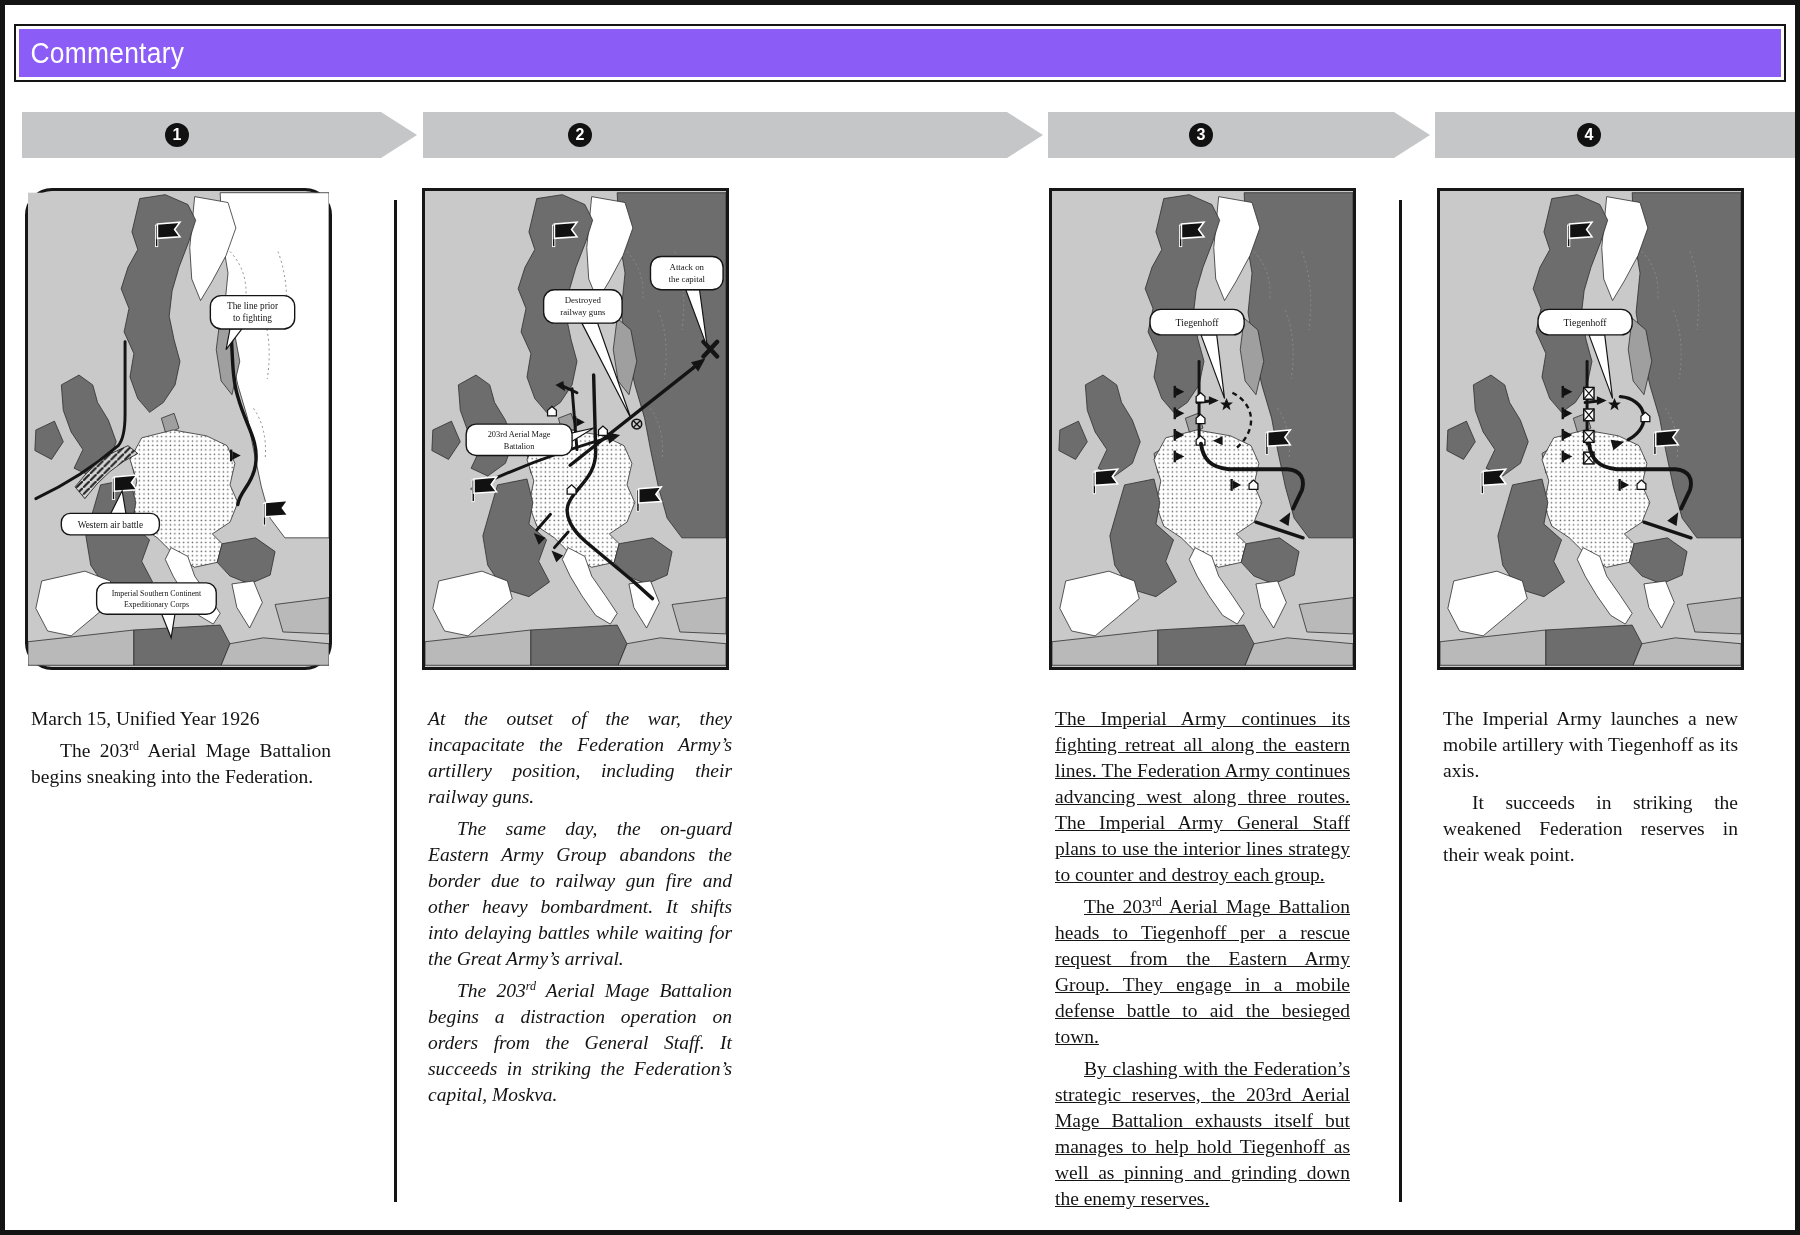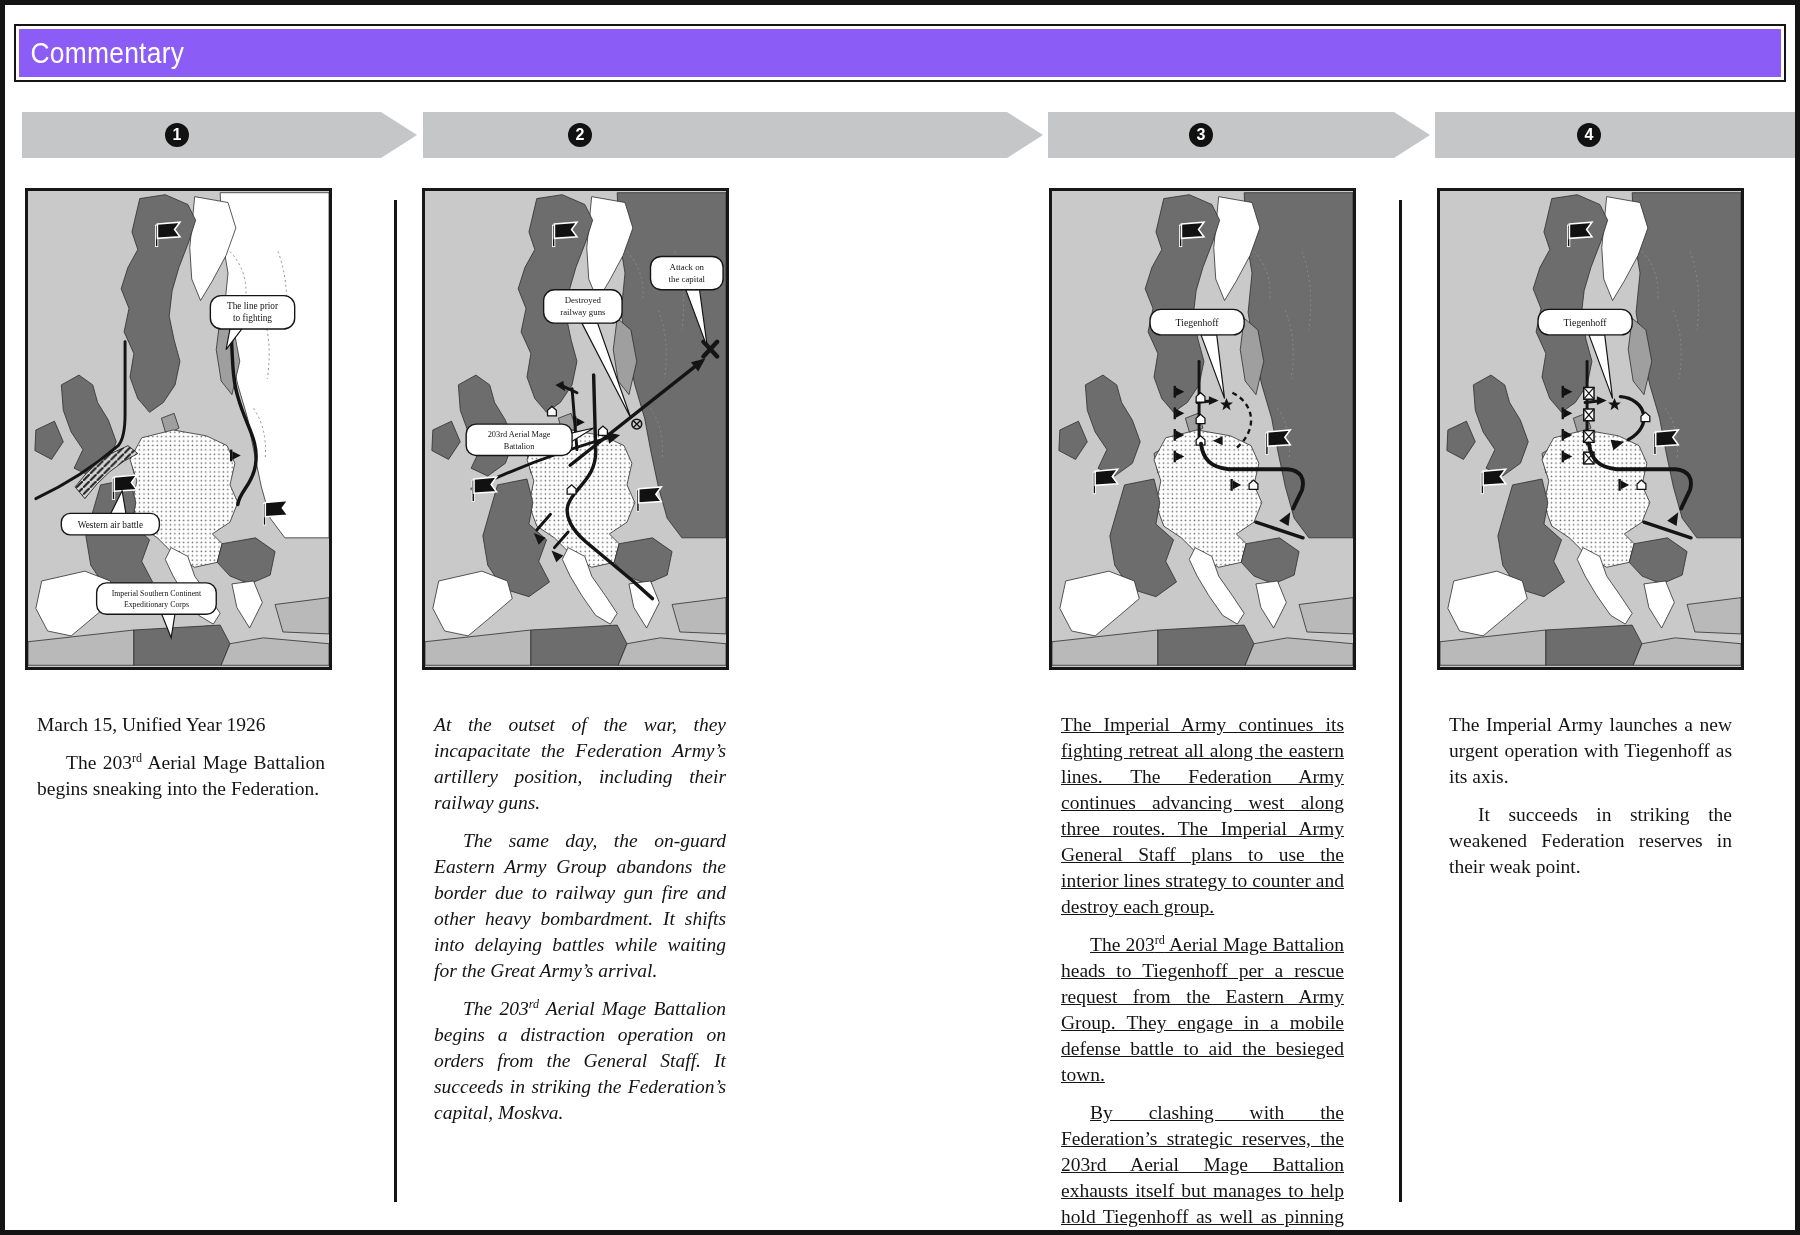--- a/index.html
+++ b/index.html
@@ -29,21 +29,21 @@
   }
   
   .map-box{position:absolute;top:188px;width:307px;height:482px;box-sizing:border-box;border:3px solid #161616;background:#c9c9c9;text-align:center;}
   .map-box svg{display:block;width:100%;height:100%;}
   .m-white{--east-fill:#ffffff;}
   .m-dark{--east-fill:#6d6d6d;}
   
   .vdiv{position:absolute;top:200px;height:1002px;width:3px;background:#141414;}
   
   .coltext{position:absolute;top:700px;font-size:19.5px;line-height:26px;text-align:justify;color:#141414;}
-  .coltext p{margin:12px;}
+  .coltext p{margin:6px;}
   .coltext p.indent{text-indent:29px;}
   .col-heading{margin:0 0 27px 0;text-align:left;}
   sup{font-size:.62em;line-height:0;vertical-align:super;letter-spacing:0;}
   
   .landline{stroke:#2b2b2b;stroke-width:.8;}
   .bubble-rect{fill:#fff;stroke:#141414;stroke-width:1.4;}
   .bubble-text{fill:#141414;font-family:"Liberation Serif",serif;}
   .front{stroke:#141414;fill:none;stroke-linecap:round;stroke-linejoin:round;}
   .ah{fill:#141414;}
   .hid{position:absolute;width:0;height:0;overflow:hidden;}
@@ -120,21 +120,21 @@
 <div class="banner tip" style="left:1048px;width:382px;"></div>
 <div class="banner" style="left:1435px;width:360px;"></div>
 <div class="stepnum" style="left:165px;">1</div>
 <div class="stepnum" style="left:568px;">2</div>
 <div class="stepnum" style="left:1189px;">3</div>
 <div class="stepnum" style="left:1577px;">4</div>
 
 <div class="vdiv" style="left:394px;"></div>
 <div class="vdiv" style="left:1399px;"></div>
 
-<div class="map-box" style="left:25px;">
+<div class="map-box" style="left:25px;border-radius:27px;">
   <svg class="m-white" viewBox="0 0 307 482">
     <use href="#basemap"></use>
     <g>
       <path class="front" stroke-width="3" d="M8,312 Q55,290 92,258 Q99,250 99,226 L99,152"></path>
       <path d="M48,300 Q70,270 102,258 L112,266 Q82,280 58,312 Z" fill="url(#hatch)" stroke="#141414" stroke-width="0.8"></path>
     </g>
     <g>
       <path class="front" stroke-width="3.5" d="M204,112 C210,150 206,182 214,208 C222,238 236,252 232,278 C229,298 216,304 214,318"></path>
     </g>
     <use href="#poleunit" x="206" y="262"></use>
@@ -305,15 +305,15 @@
   <p class="indent">The 203<sup>rd</sup> Aerial Mage Battalion begins a distraction operation on orders from the General Staff. It succeeds in striking the Federation’s capital, Moskva.</p>
 </div>
 
 <div class="coltext" style="left:1049px;width:307px;text-decoration:underline;">
   <p>The Imperial Army continues its fighting retreat all along the eastern lines. The Federation Army continues advancing west along three routes. The Imperial Army General Staff plans to use the interior lines strategy to counter and destroy each group.</p>
   <p class="indent">The 203<sup>rd</sup> Aerial Mage Battalion heads to Tiegenhoff per a rescue request from the Eastern Army Group. They engage in a mobile defense battle to aid the besieged town.</p>
   <p class="indent">By clashing with the Federation’s strategic reserves, the 203rd Aerial Mage Battalion exhausts itself but manages to help hold Tiegenhoff as well as pinning and grinding down the enemy reserves.</p>
 </div>
 
 <div class="coltext" style="left:1437px;width:307px;">
-  <p>The Imperial Army launches a new urgent operation with Tiegenhoff as its axis.</p>
+  <p>The Imperial Army launches a new mobile artillery with Tiegenhoff as its axis.</p>
   <p class="indent">It succeeds in striking the weakened Federation reserves in their weak point.</p>
 </div>
 
 </body></html>

